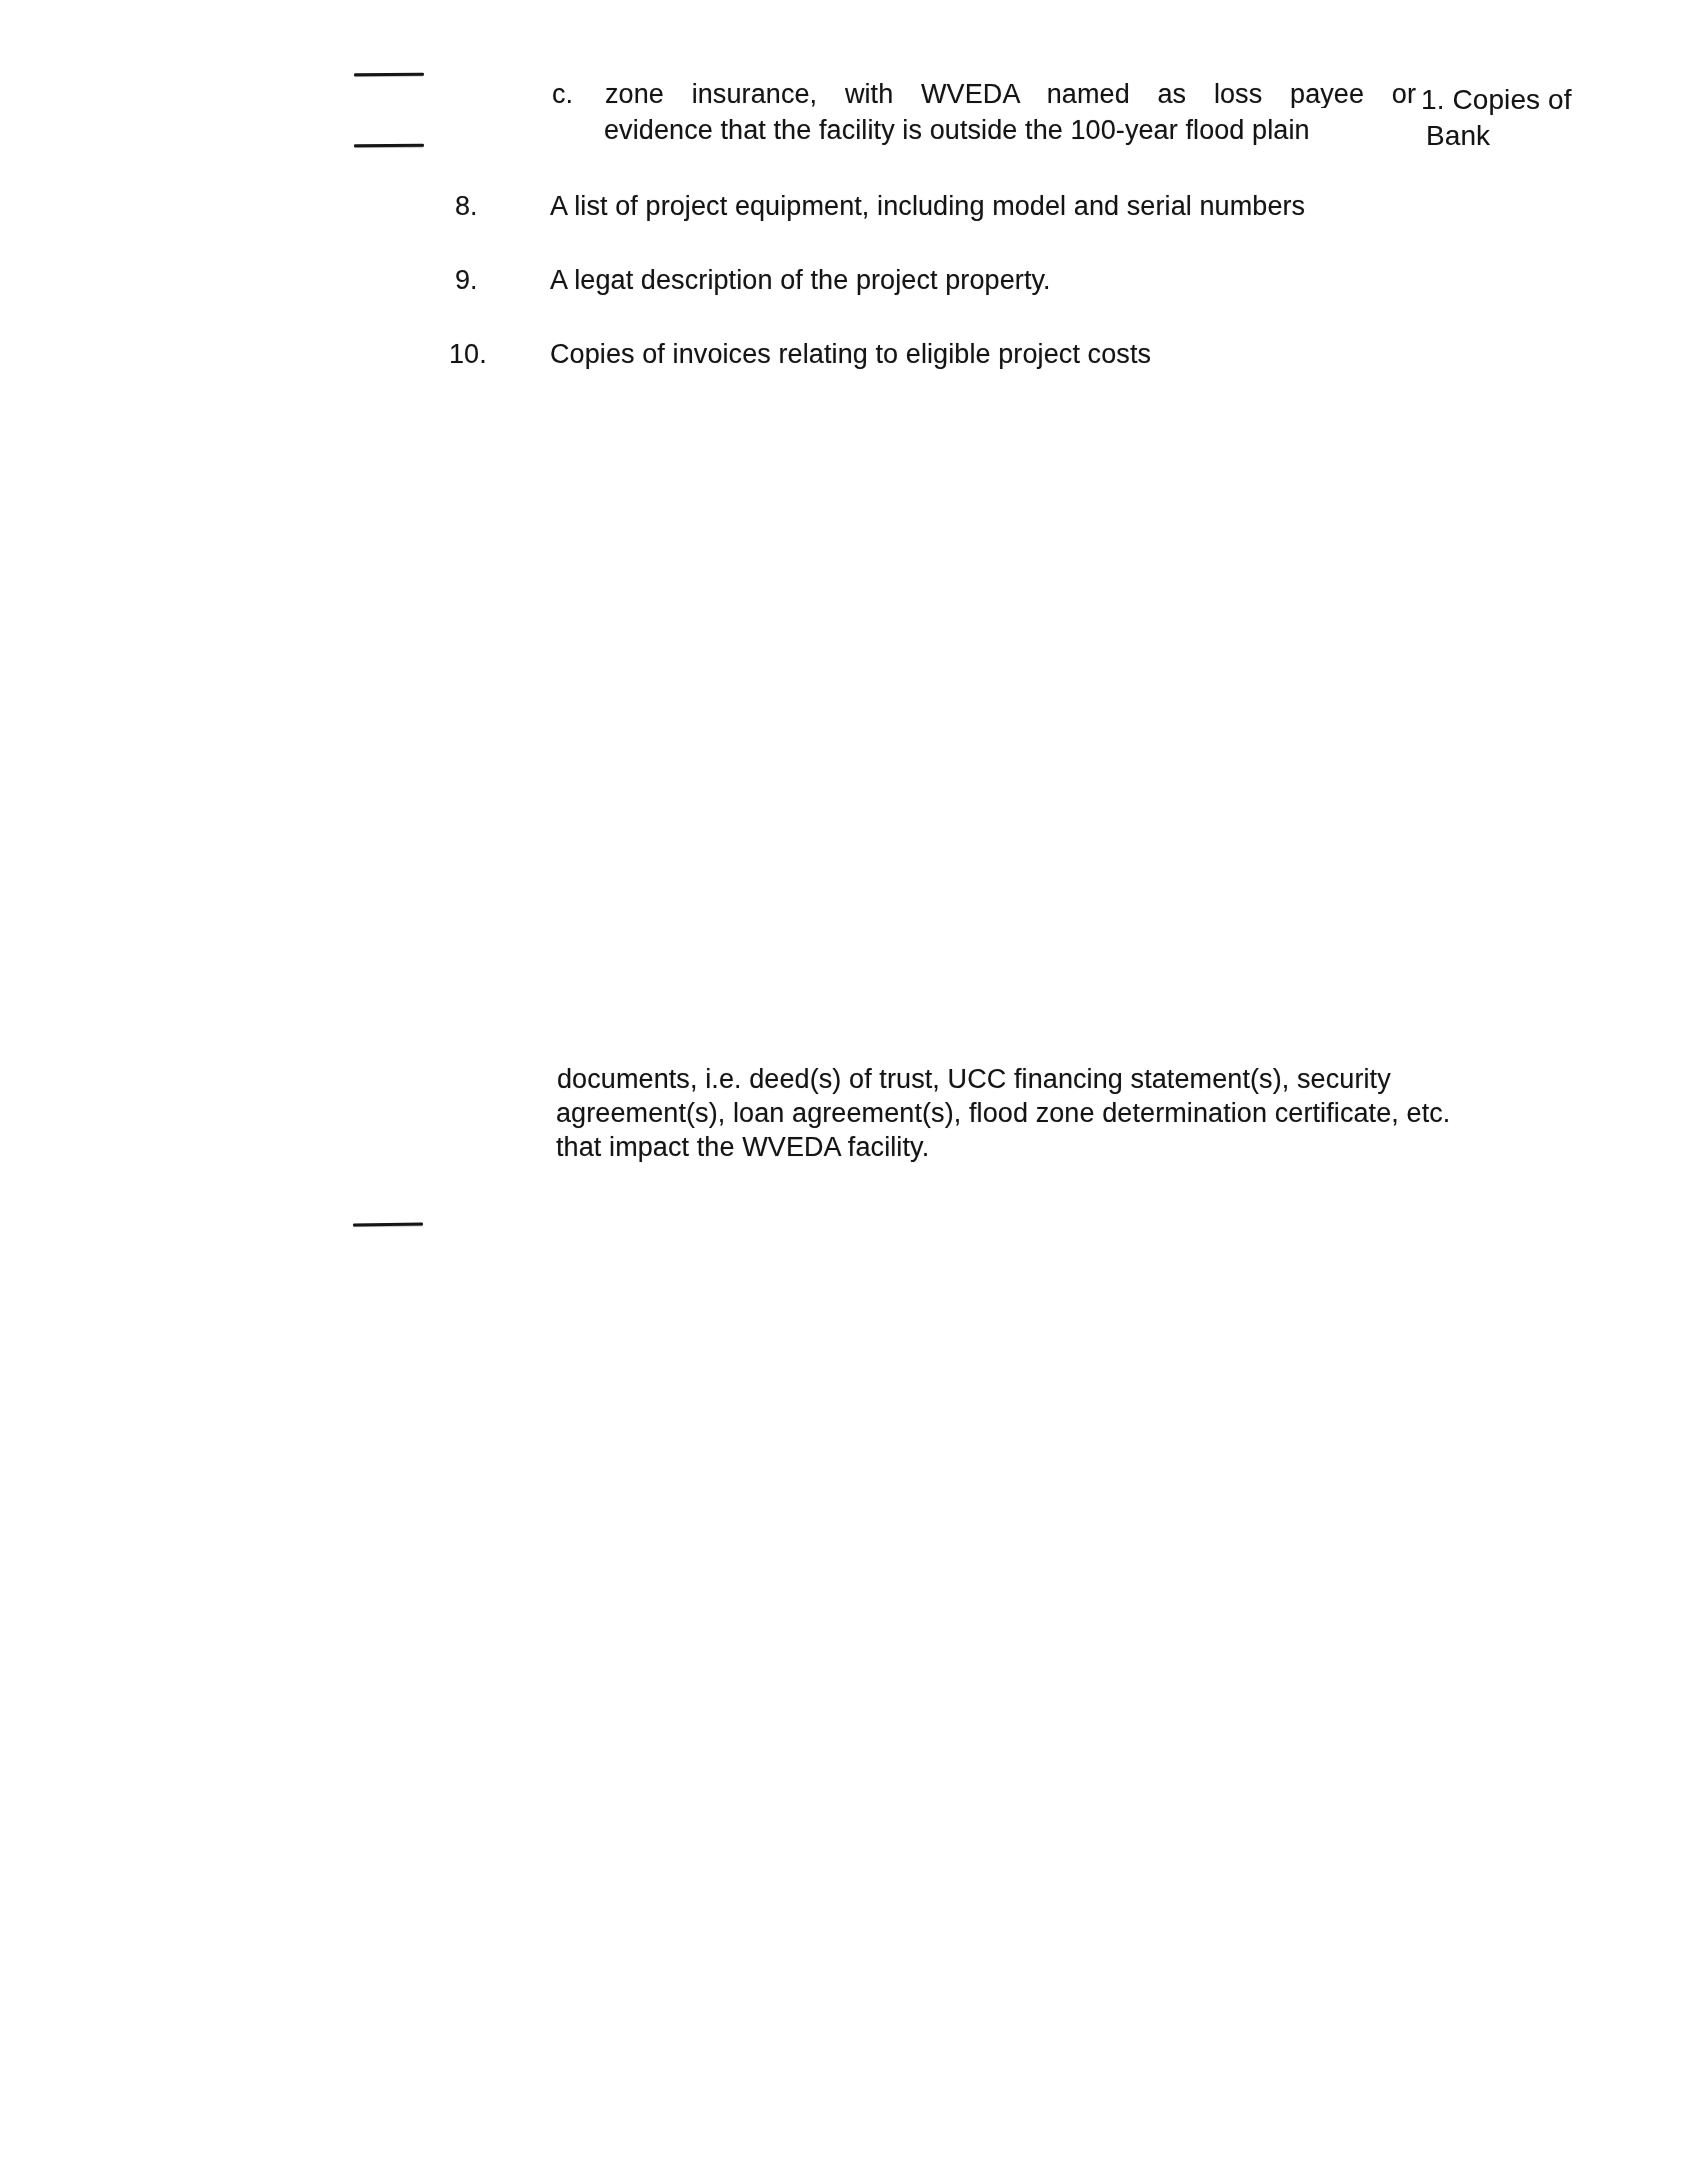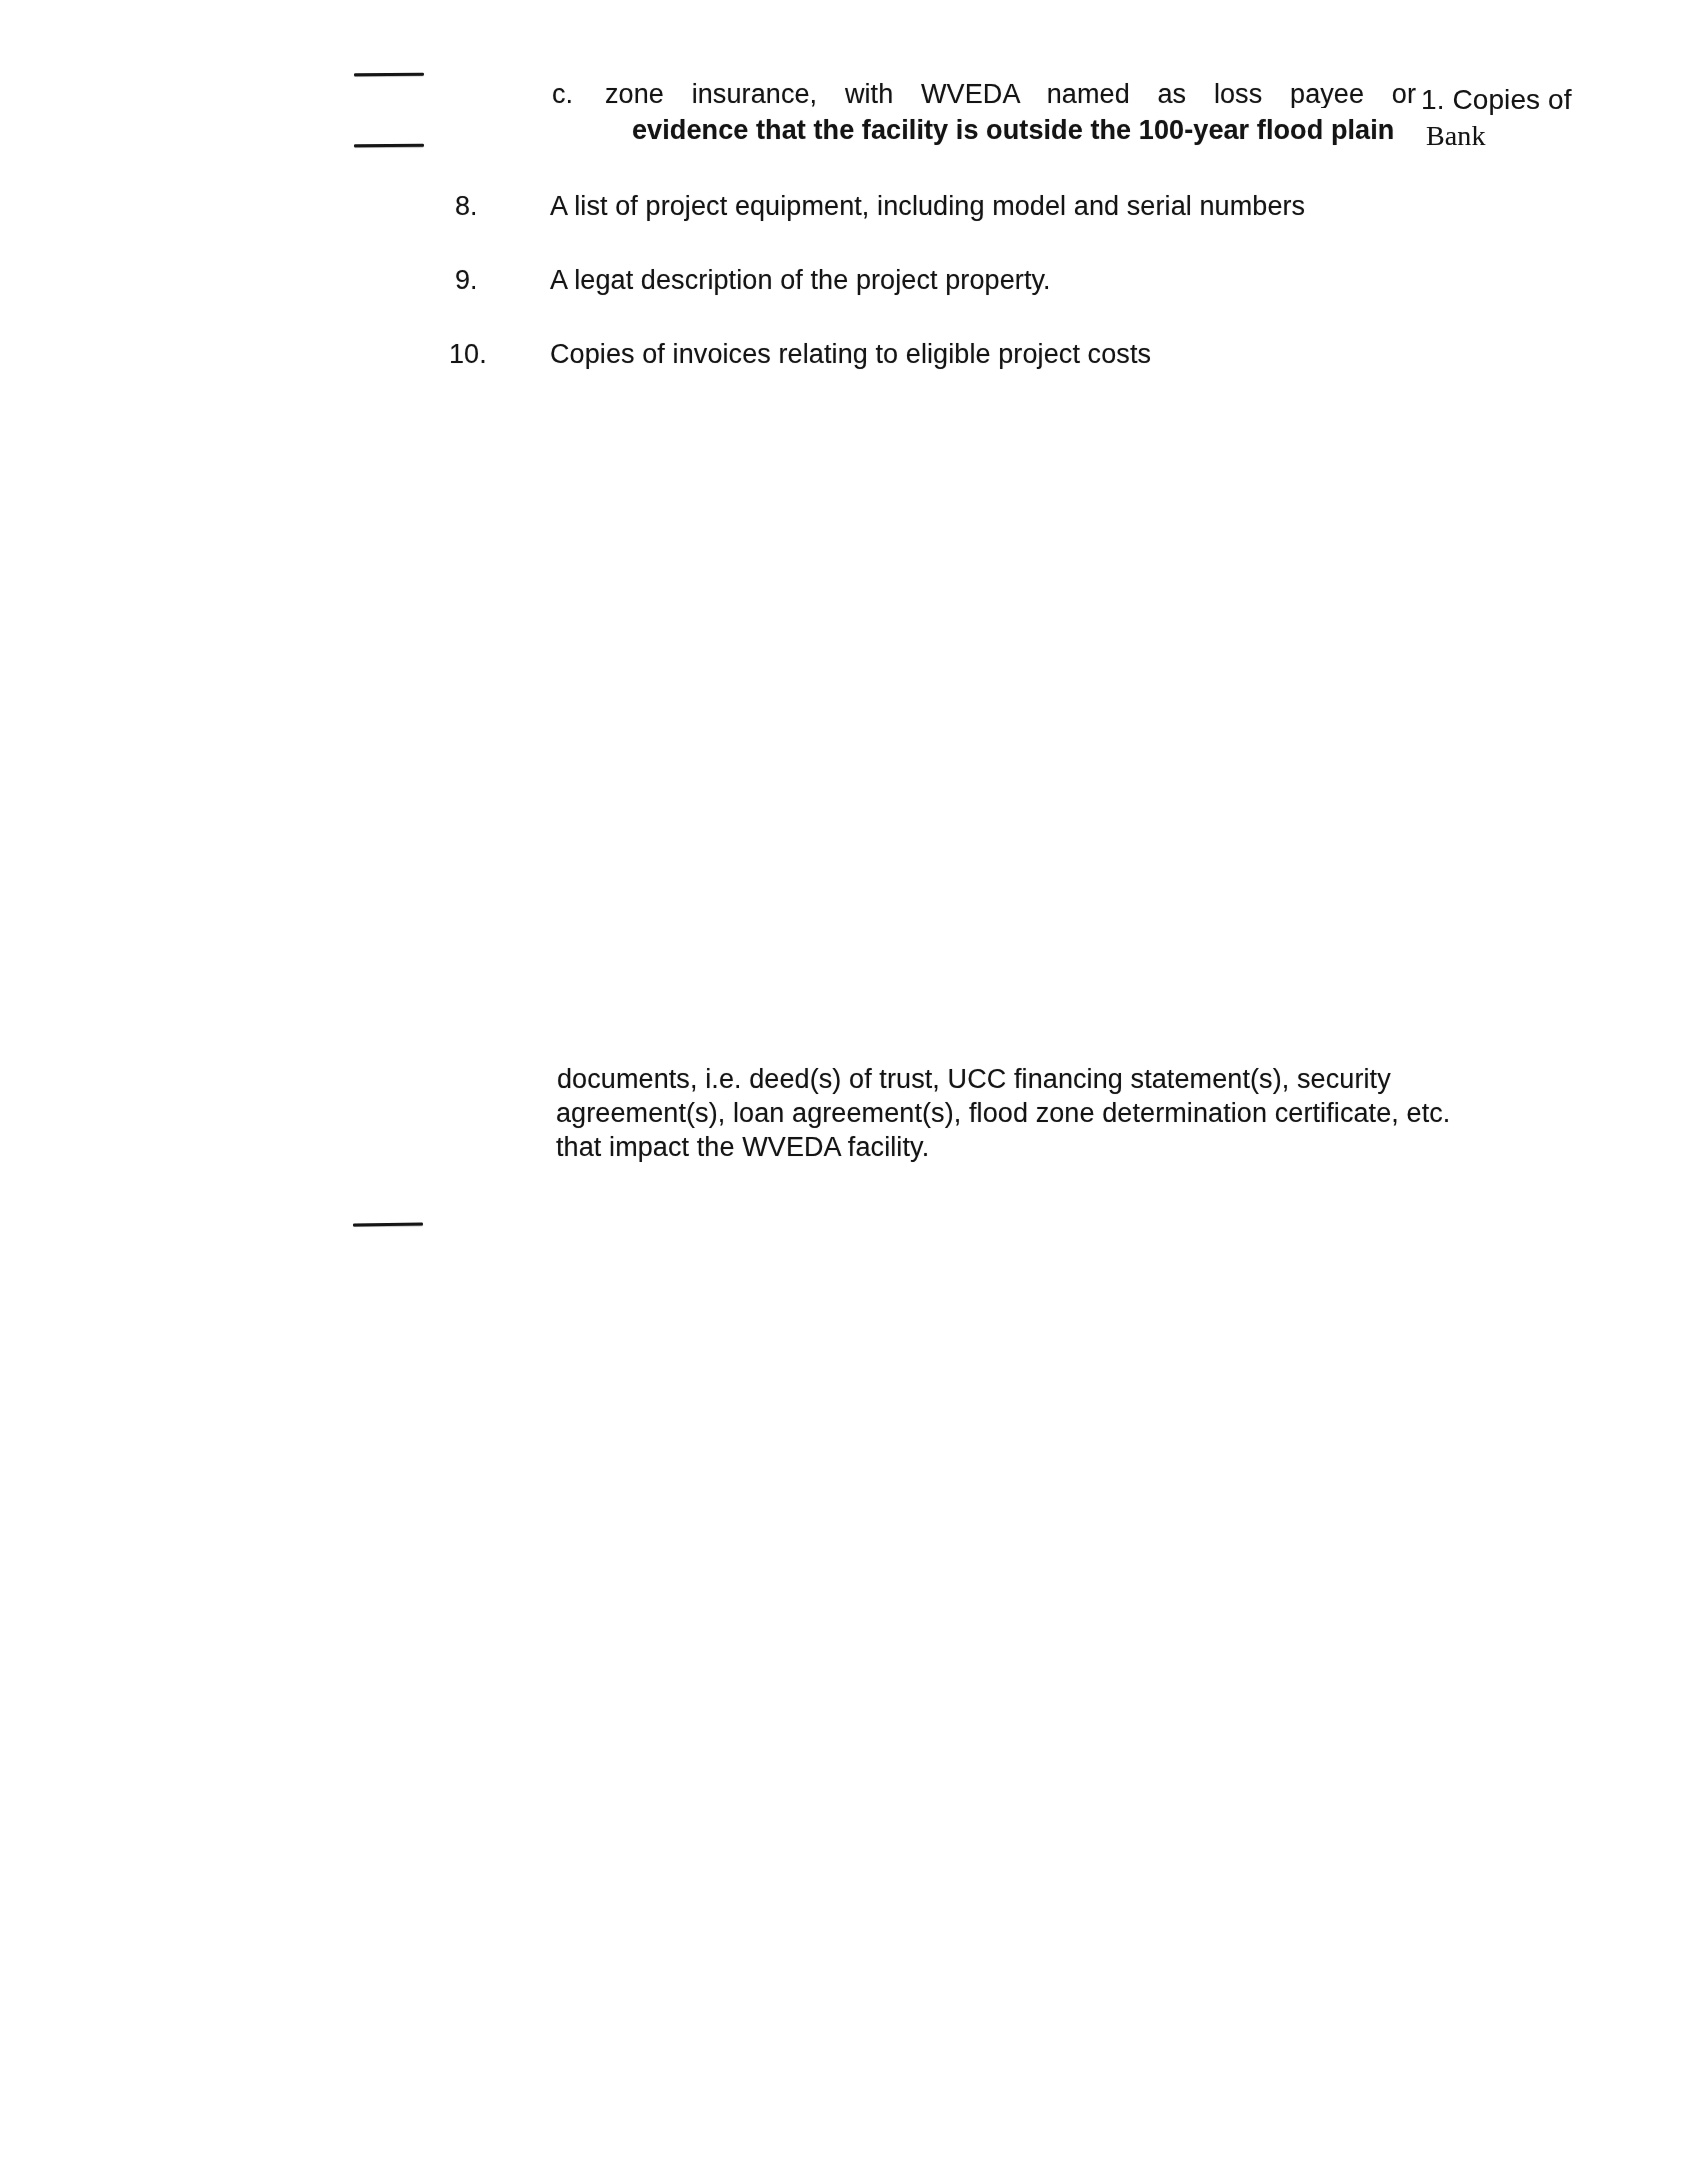--- a/index.html
+++ b/index.html
@@ -49,24 +49,24 @@
 <body>
 
 <div class="page">
 
   <div class="dash d1"></div>
   <div class="dash d2"></div>
   <div class="dash d3"></div>
 
   <div class="t" style="left:552px; top:81px;">c.</div>
   <div class="t justify-line" style="left:605px; top:81px; width:811px;">zone insurance, with WVEDA named as loss payee or</div>
-  <div class="t" style="left:632px; top:117px;font-weight:bold;">evidence that the facility is outside the 100-year flood plain</div>
+  <div class="t" style="left:604px; top:117px;">evidence that the facility is outside the 100-year flood plain</div>
 
   <div class="t overlay-note" style="left:1421px; top:78px; font-size:28px;">1. Copies of</div>
-  <div class="t overlay-note" style="left:1426px; top:114px; font-size:28px;font-family:Liberation Serif, serif;">Bank</div>
+  <div class="t overlay-note" style="left:1426px; top:114px; font-size:28px;">Bank</div>
 
   <div class="t" style="left:455px; top:193px;">8.</div>
   <div class="t" style="left:550px; top:193px;">A list of project equipment, including model and serial numbers</div>
 
   <div class="t" style="left:455px; top:267px;">9.</div>
   <div class="t" style="left:550px; top:267px;">A legat description of the project property.</div>
 
   <div class="t" style="left:449px; top:341px;">10.</div>
   <div class="t" style="left:550px; top:341px;">Copies of invoices relating to eligible project costs</div>
 

